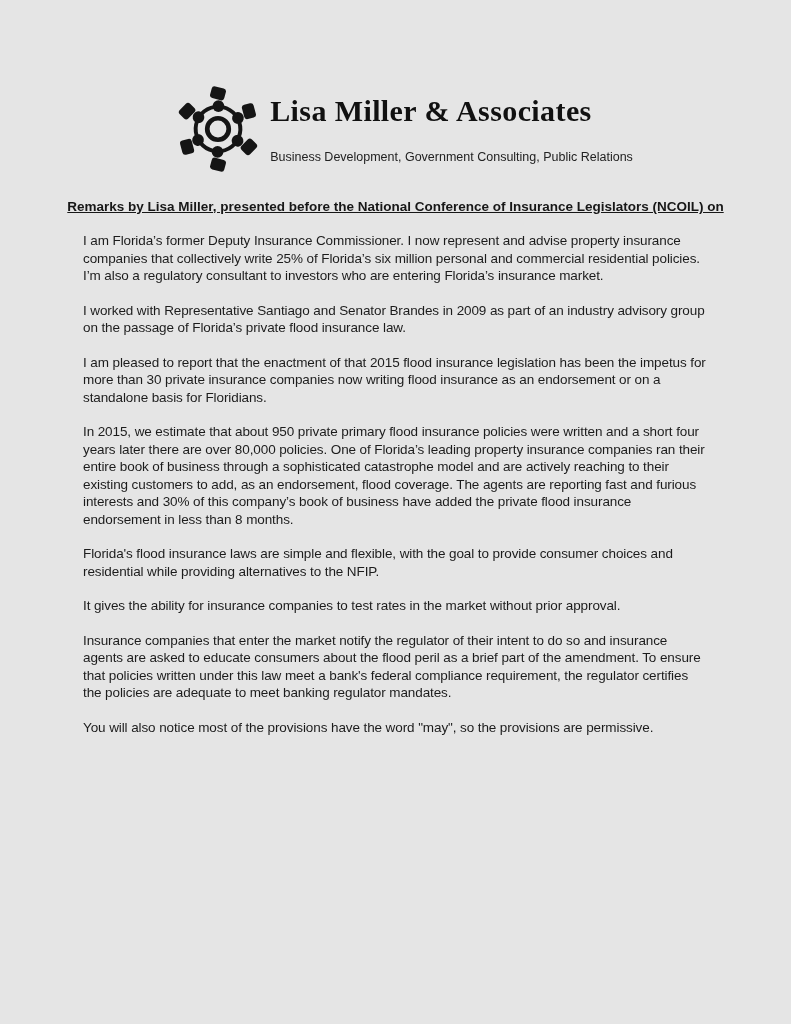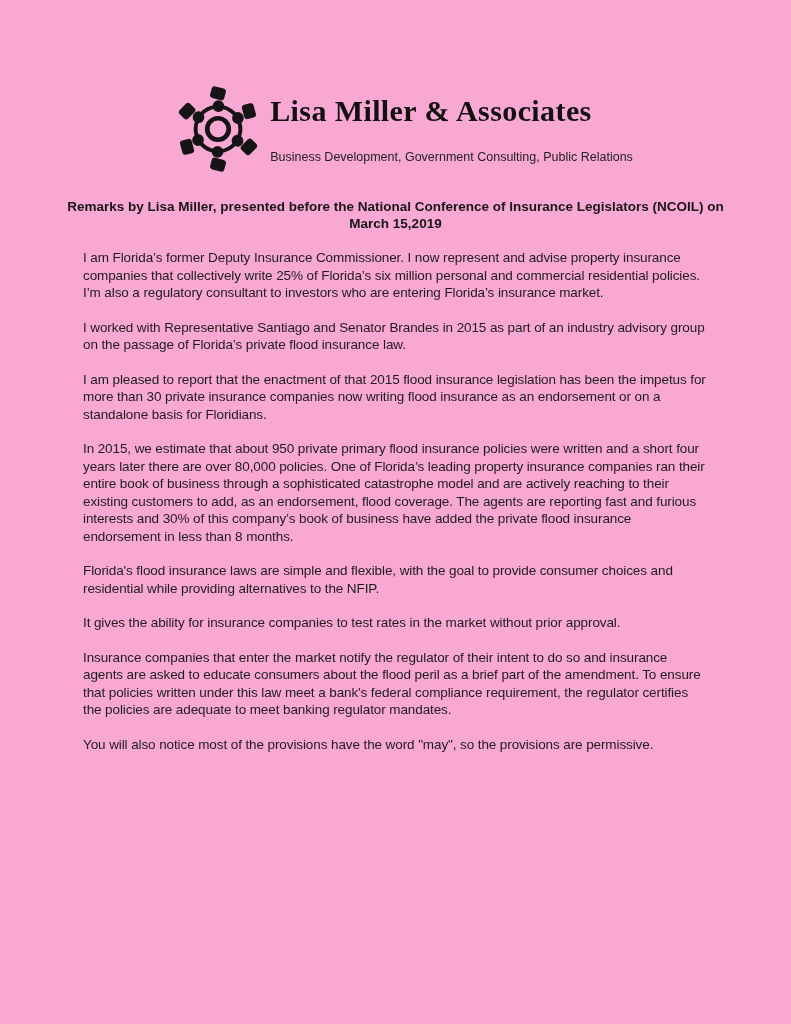--- a/index.html
+++ b/index.html
@@ -1,20 +1,20 @@
 <!DOCTYPE html>
 <html><head>
 <meta charset="utf-8">
 <style>
   html, body { margin: 0; padding: 0; background: #ffffff; }
   .page {
     position: relative;
     width: 791px;
     height: 1024px;
-    background: #f9a8d4;
+    background: #e5e5e5;
     font-family: "Liberation Sans", sans-serif;
     color: #1d1d1d;
     box-sizing: border-box;
     overflow: hidden;
   }
   .brand {
     display: flex;
     align-items: center;
     justify-content: center;
     padding-top: 86px;
@@ -40,20 +40,21 @@
   .heading {
     margin: 26px auto 17px auto;
     text-align: center;
     font-size: 13.5px;
     font-weight: 700;
     line-height: 17px;
     color: #171717;
   }
   .heading-line {
     display: block;
+    text-decoration: underline;
     white-space: nowrap;
   }
   .doc-body {
     width: 625px;
     margin: 12px auto;
     font-size: 13.5px;
     line-height: 17.5px;
     letter-spacing: -0.1px;
     color: #1c1c1c;
   }
@@ -84,26 +85,25 @@
       </svg>
     </span>
     <div class="brand-text">
       <div class="brand-name">Lisa Miller &amp; Associates</div>
       <div class="brand-tagline">Business Development, Government Consulting, Public Relations</div>
     </div>
   </header>
 
   <h1 class="heading">
     <span class="heading-line">Remarks by Lisa Miller, presented before the National Conference of Insurance Legislators (NCOIL) on</span>
-    <span class="heading-line">March 15,2019</span>
   </h1>
 
   <main class="doc-body">
     <p>I am Florida’s former Deputy Insurance Commissioner.  I now represent and advise property insurance companies that collectively write 25% of Florida’s six million personal and commercial residential policies.  I’m also a regulatory consultant to investors who are entering Florida’s insurance market.</p>
-    <p>I worked with Representative Santiago and Senator Brandes in 2015 as part of an industry advisory group on the passage of Florida’s private flood insurance law.</p>
+    <p>I worked with Representative Santiago and Senator Brandes in 2009 as part of an industry advisory group on the passage of Florida’s private flood insurance law.</p>
     <p>I am pleased to report that the enactment of that 2015 flood insurance legislation has been the impetus for more than 30 private insurance companies now writing flood insurance as an endorsement or on a standalone basis for Floridians.</p>
     <p>In 2015, we estimate that about 950 private primary flood insurance policies were written and a short four years later there are over 80,000 policies.  One of Florida’s leading property insurance companies ran their entire book of business through a sophisticated catastrophe model and are actively reaching to their existing customers to add, as an endorsement,  flood coverage. The agents are reporting  fast and furious interests and 30% of this company’s book of business have added the private flood insurance endorsement in less than 8 months.</p>
     <p>Florida's flood insurance laws are simple and flexible, with the goal to provide consumer choices and residential while providing alternatives to the NFIP.</p>
     <p>It gives the ability for insurance companies to test rates in the market without prior approval.</p>
     <p>Insurance companies that enter the market notify the regulator of their intent to do so and insurance agents are asked to educate consumers about the flood peril as a brief part of the amendment.  To ensure that policies written under this law meet a bank's federal compliance requirement, the regulator certifies the policies are adequate to meet banking regulator mandates.</p>
     <p>You will also notice most of the provisions have the word "may", so the provisions are permissive.</p>
   </main>
 
 </div>
 

